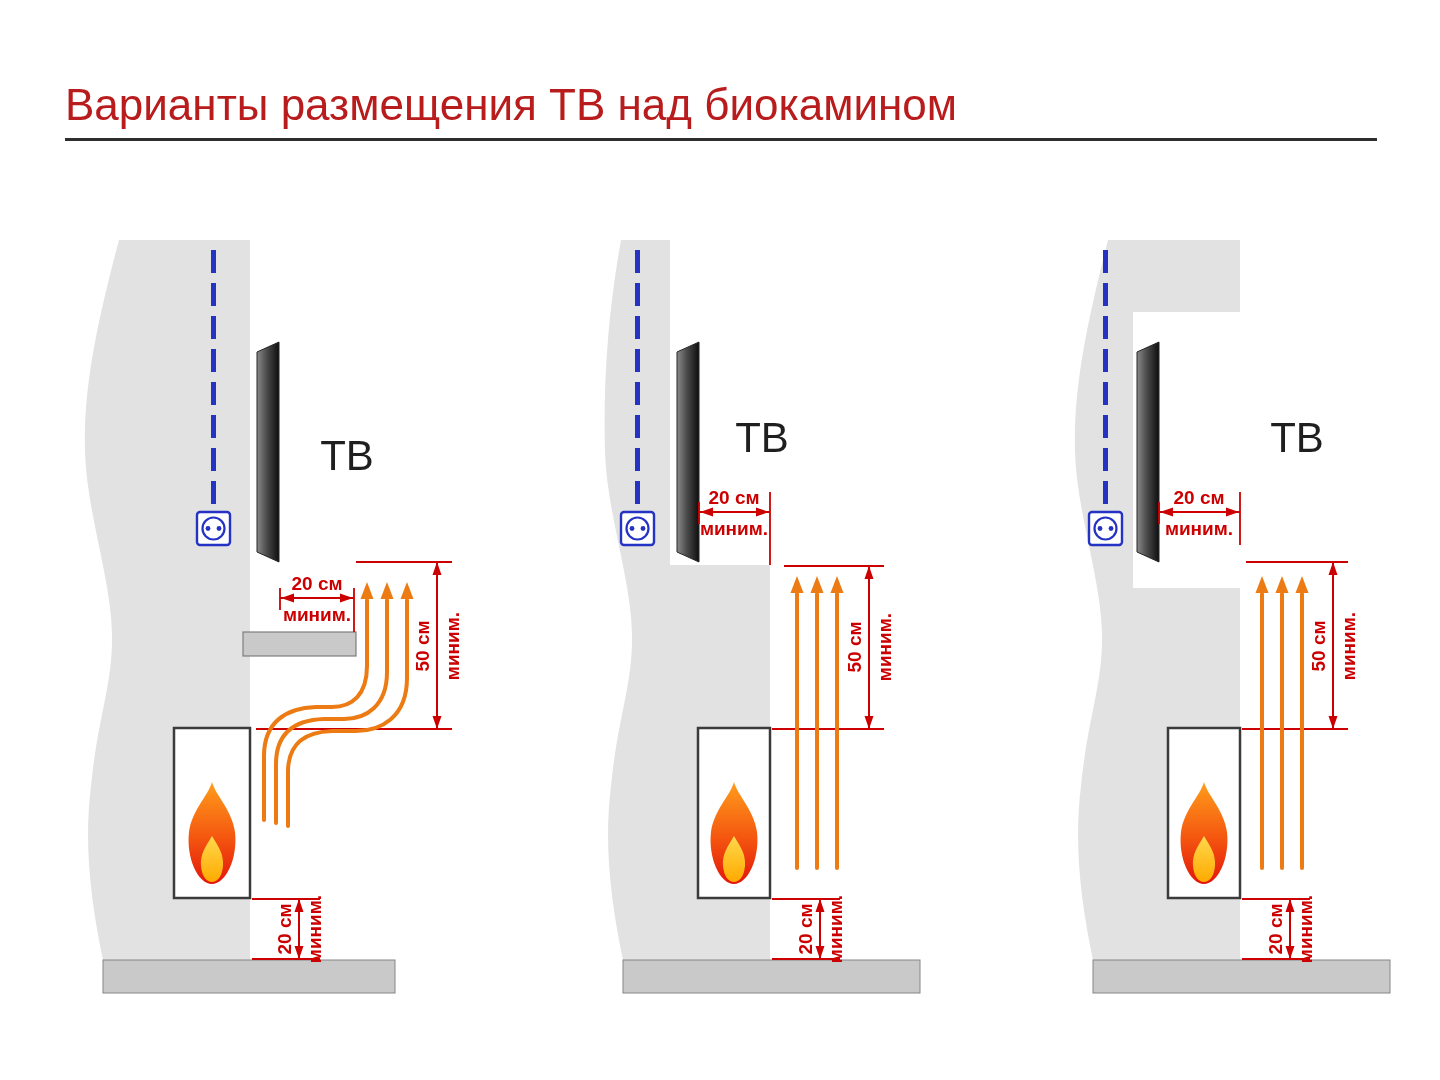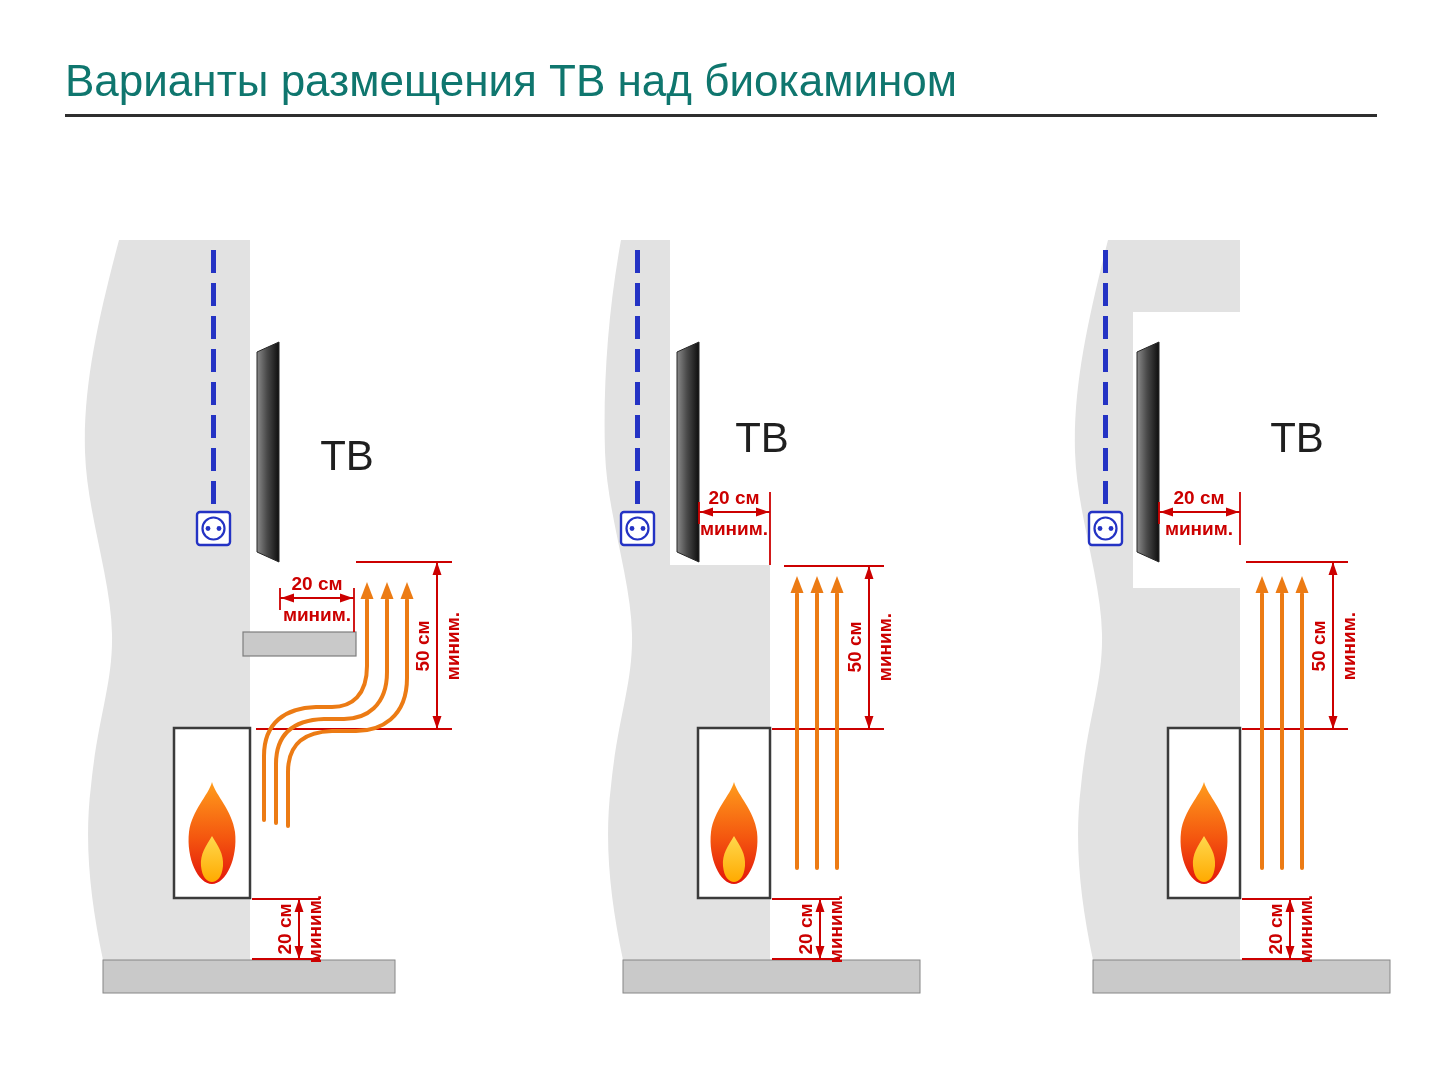--- a/index.html
+++ b/index.html
@@ -1,19 +1,19 @@
 <!DOCTYPE html>
 <html><head>
 <meta charset="utf-8">
 <style>
   html,body{margin:0;padding:0;background:#ffffff;}
   .page{position:relative;width:1440px;height:1080px;background:#fff;overflow:hidden;
         font-family:"Liberation Sans", sans-serif;}
-  .title{position:absolute;left:65px;top:56px;width:1312px;font-size:44px;line-height:1.12;
-         color:#0f766e;padding-bottom:9px;border-bottom:3px solid #2e2e2e;letter-spacing:0;}
+  .title{position:absolute;left:65px;top:80px;width:1312px;font-size:44px;line-height:1.12;
+         color:#b91c1c;padding-bottom:9px;border-bottom:3px solid #2e2e2e;letter-spacing:0;}
   svg{position:absolute;left:0;top:0;}
   text.dim{font-family:"Liberation Sans",sans-serif;font-size:19px;font-weight:bold;fill:#cc0000;}
   text.tvl{font-family:"Liberation Sans",sans-serif;font-size:42px;fill:#1f1f1f;}
   .wall{fill:#e2e2e2;}
   .floor{fill:#c9c9c9;stroke:#868686;stroke-width:1;}
   .shelfbar{fill:#c9c9c9;stroke:#7e7e7e;stroke-width:1.2;}
   .fire{fill:#ffffff;stroke:#3b3b3b;stroke-width:2.5;}
   .cable{stroke:#2433c4;stroke-width:5;stroke-dasharray:23 10;fill:none;}
   .flow{stroke:#ec7b14;stroke-width:4;fill:none;stroke-linecap:round;}
   .rline{stroke:#cc0000;stroke-width:2;fill:none;}

